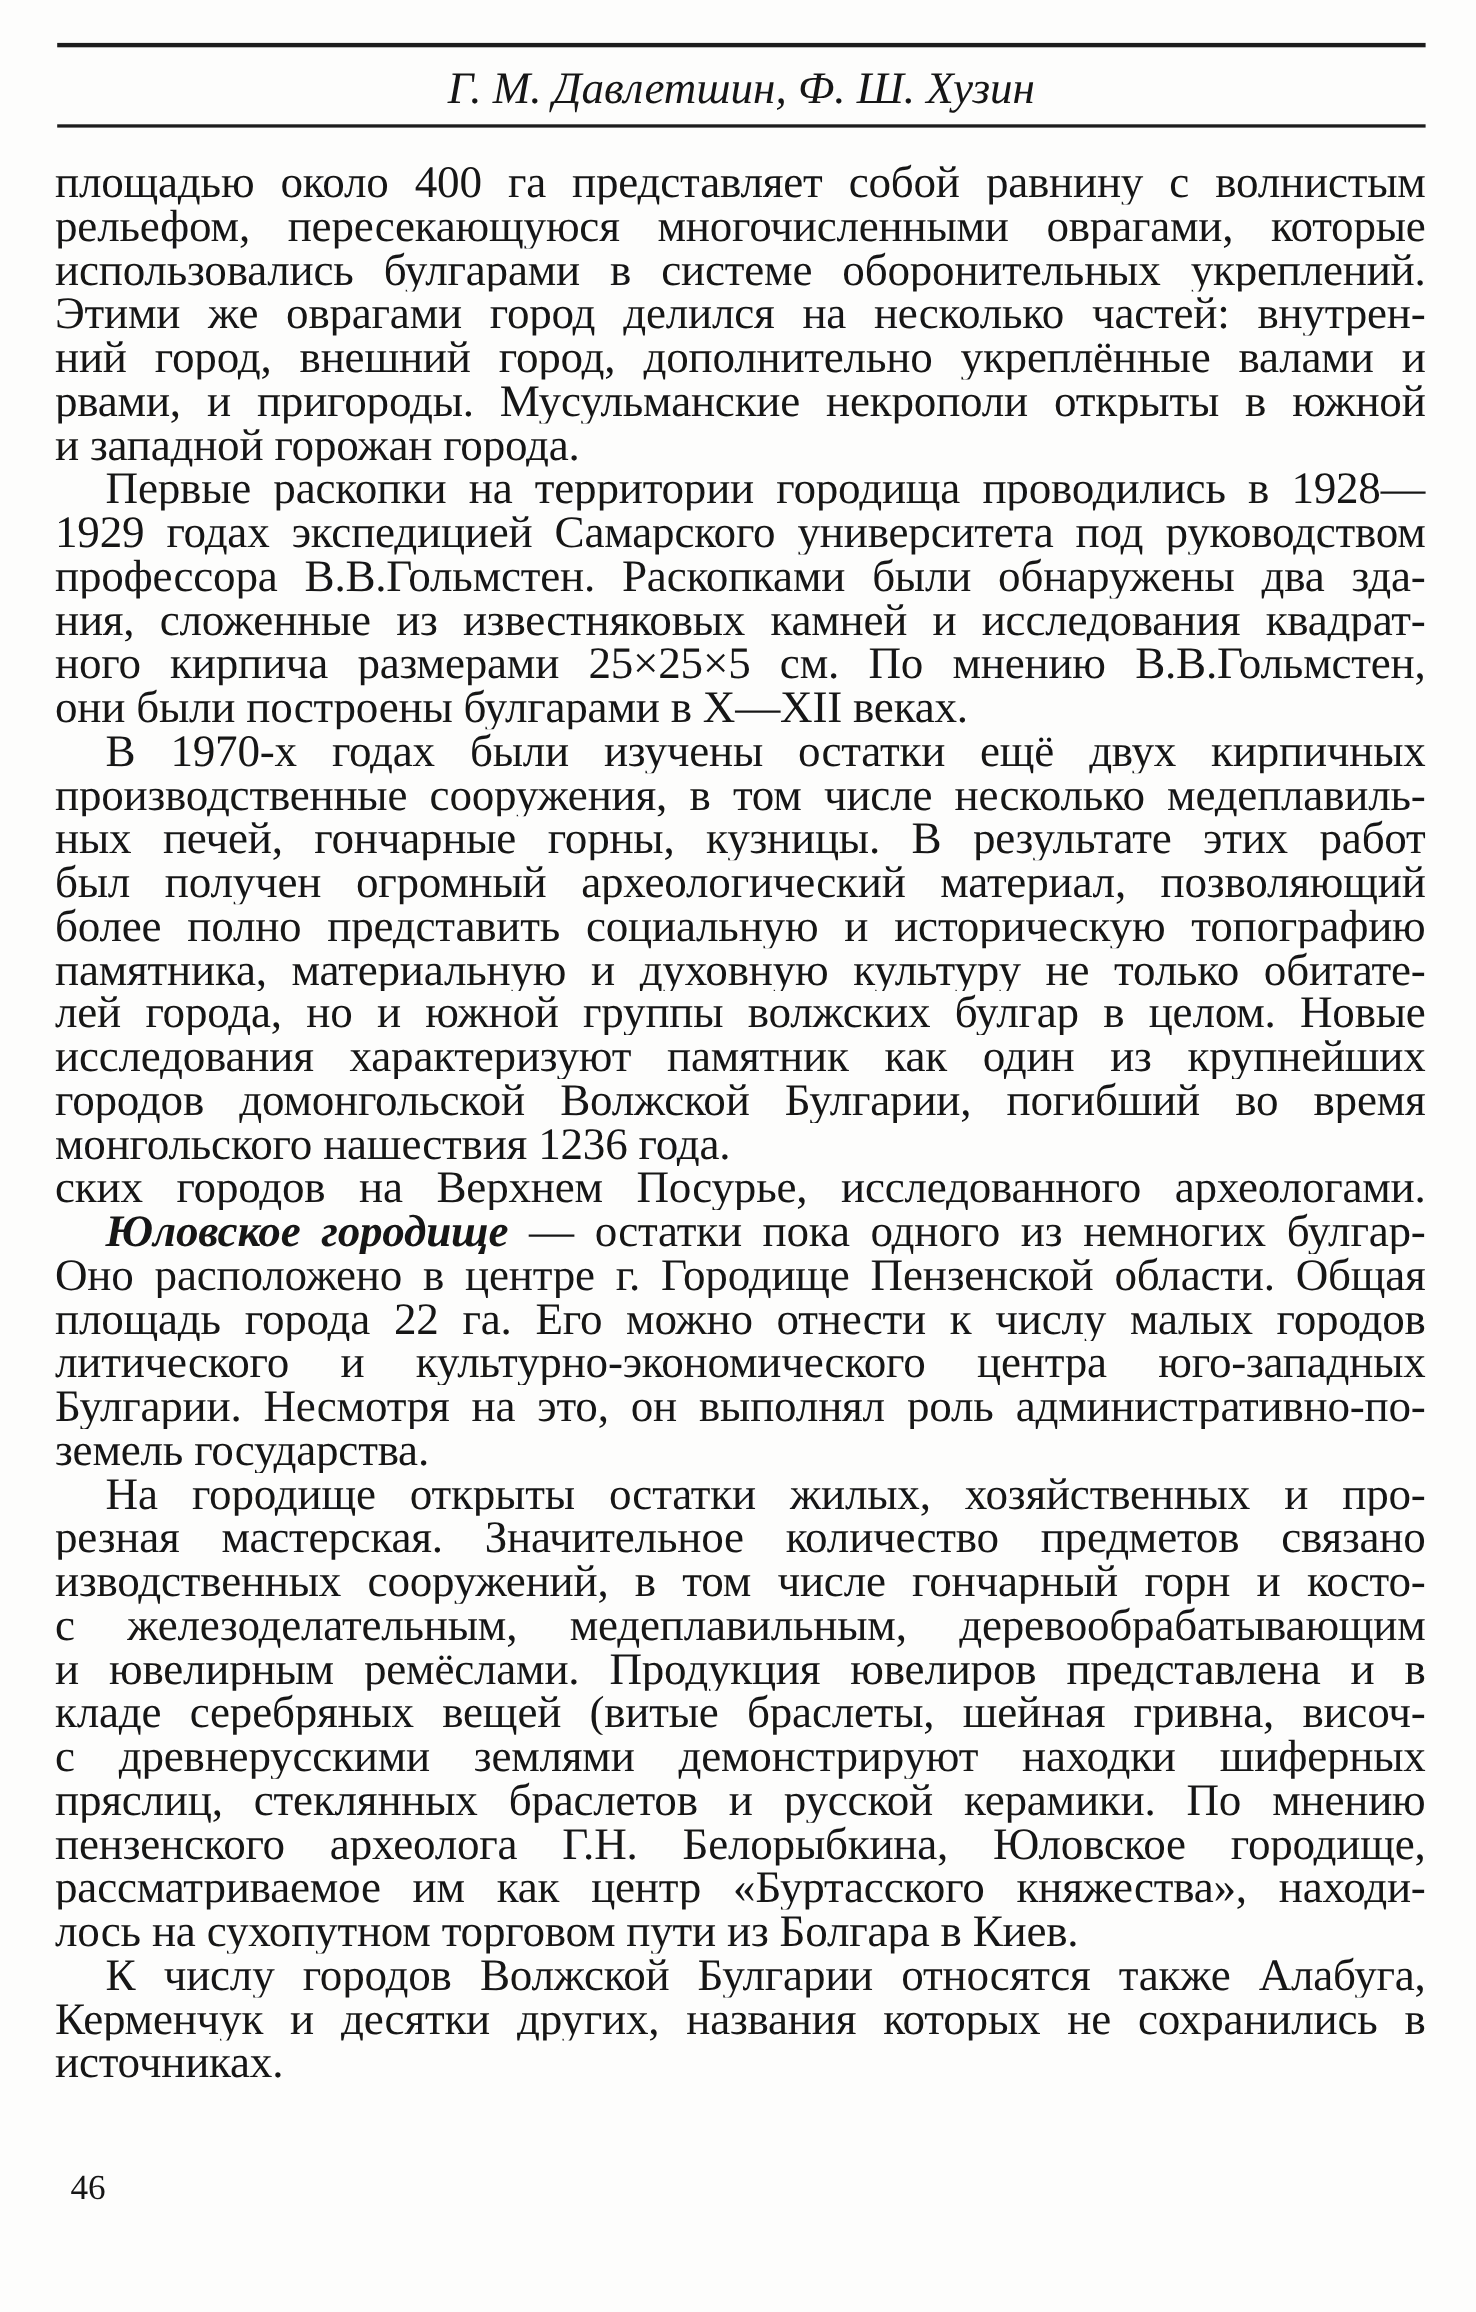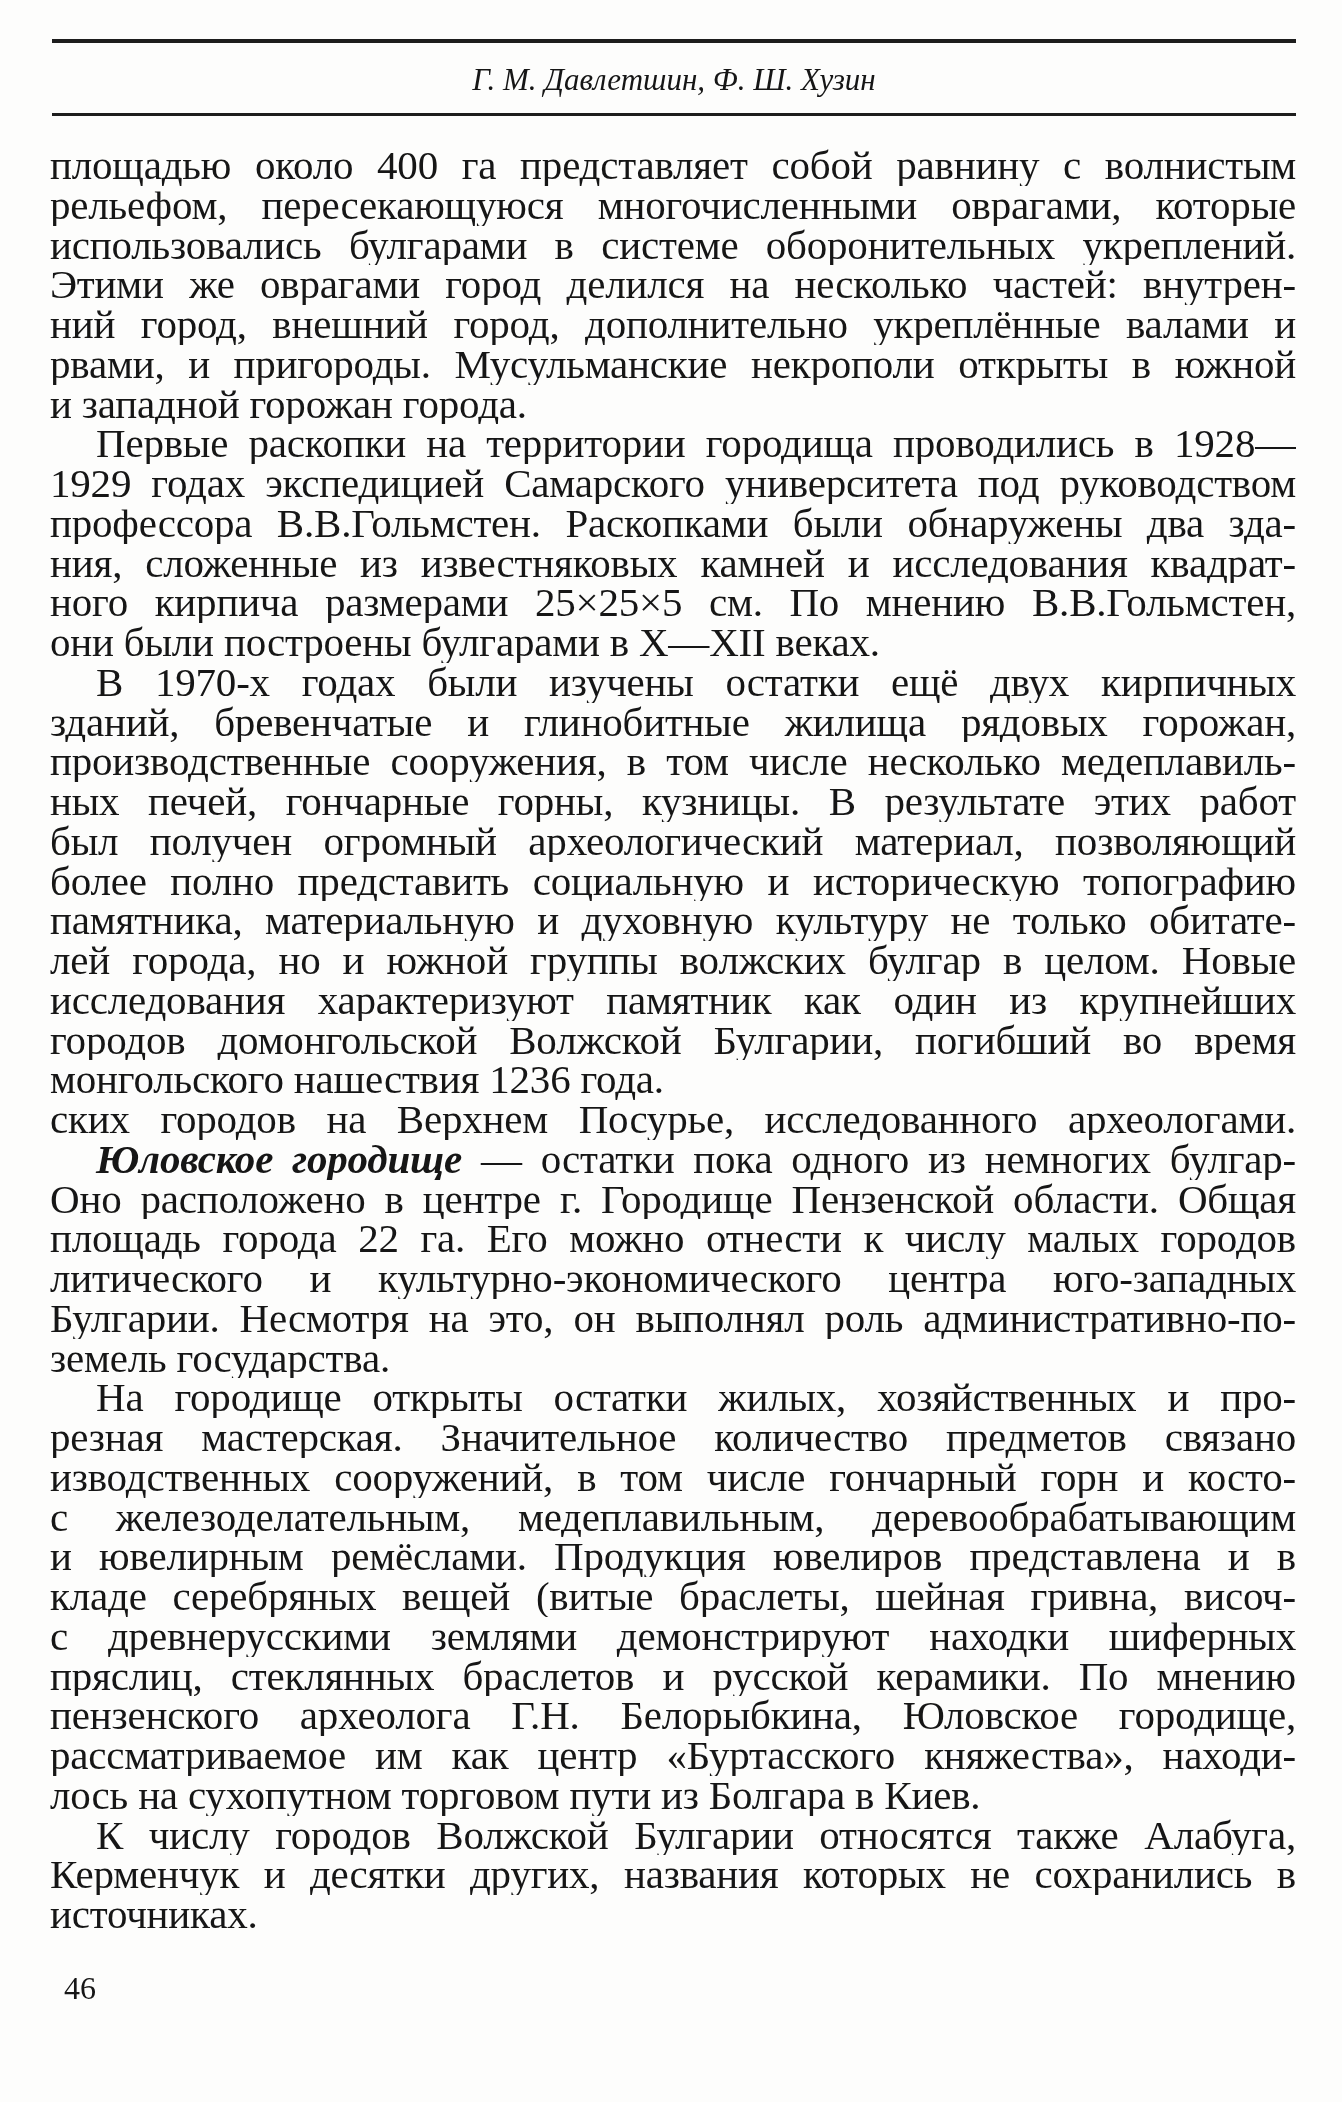--- a/index.html
+++ b/index.html
@@ -20,21 +20,21 @@
   }
   #rule-top { top: 39px; height: 4px; }
   #rule-bottom { top: 113px; height: 3px; }
   #running-header {
     position: absolute;
     top: 57px;
     left: 52px;
     right: 46px;
     text-align: center;
     font-style: italic;
-    font-size: 31px;
+    font-size: 41px;
     line-height: 46px;
     white-space: nowrap;
   }
   #body-text {
     position: absolute;
     top: 146px;
     left: 50px;
     right: 46px;
     font-size: 41px;
     letter-spacing: -0.2px;
@@ -89,21 +89,20 @@
     <div class="paragraph">
       <div class="line j indent">Первые раскопки на территории городища проводились в 1928—</div>
       <div class="line j">1929 годах экспедицией Самарского университета под руководством</div>
       <div class="line j">профессора В.В.Гольмстен. Раскопками были обнаружены два зда-</div>
       <div class="line j">ния, сложенные из известняковых камней и исследования квадрат-</div>
       <div class="line j">ного кирпича размерами 25×25×5 см. По мнению В.В.Гольмстен,</div>
       <div class="line">они были построены булгарами в X—XII веках.</div>
     </div>
     <div class="paragraph">
       <div class="line j indent">В 1970-х годах были изучены остатки ещё двух кирпичных</div>
-      <div class="line j">зданий, бревенчатые и глинобитные жилища рядовых горожан,</div>
       <div class="line j">производственные сооружения, в том числе несколько медеплавиль-</div>
       <div class="line j">ных печей, гончарные горны, кузницы. В результате этих работ</div>
       <div class="line j">был получен огромный археологический материал, позволяющий</div>
       <div class="line j">более полно представить социальную и историческую топографию</div>
       <div class="line j">памятника, материальную и духовную культуру не только обитате-</div>
       <div class="line j">лей города, но и южной группы волжских булгар в целом. Новые</div>
       <div class="line j">исследования характеризуют памятник как один из крупнейших</div>
       <div class="line j">городов домонгольской Волжской Булгарии, погибший во время</div>
       <div class="line">монгольского нашествия 1236 года.</div>
     </div>

